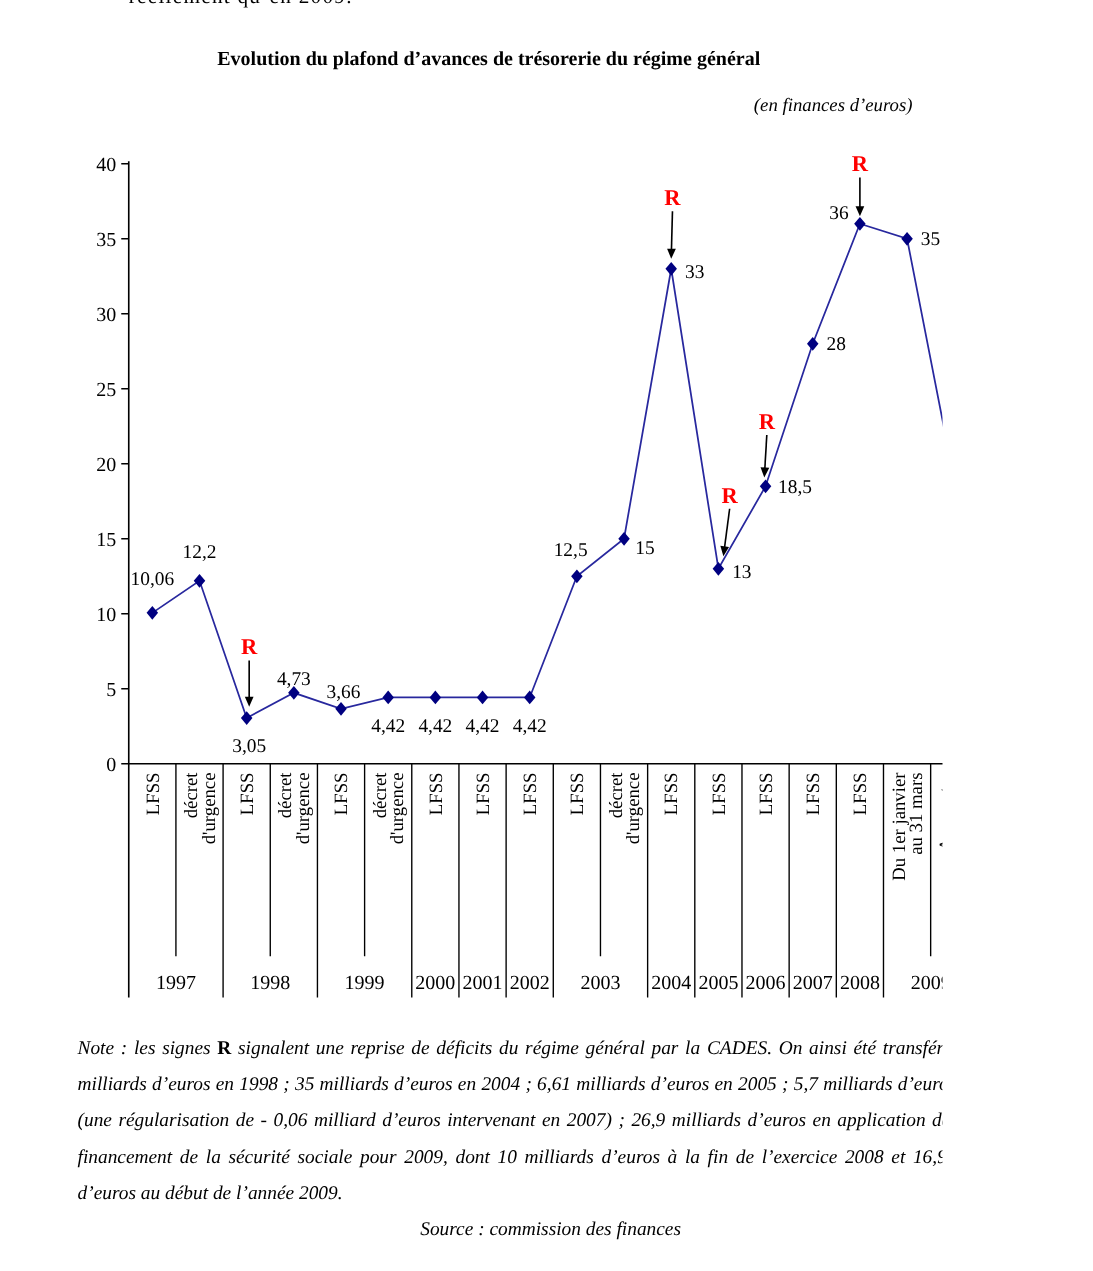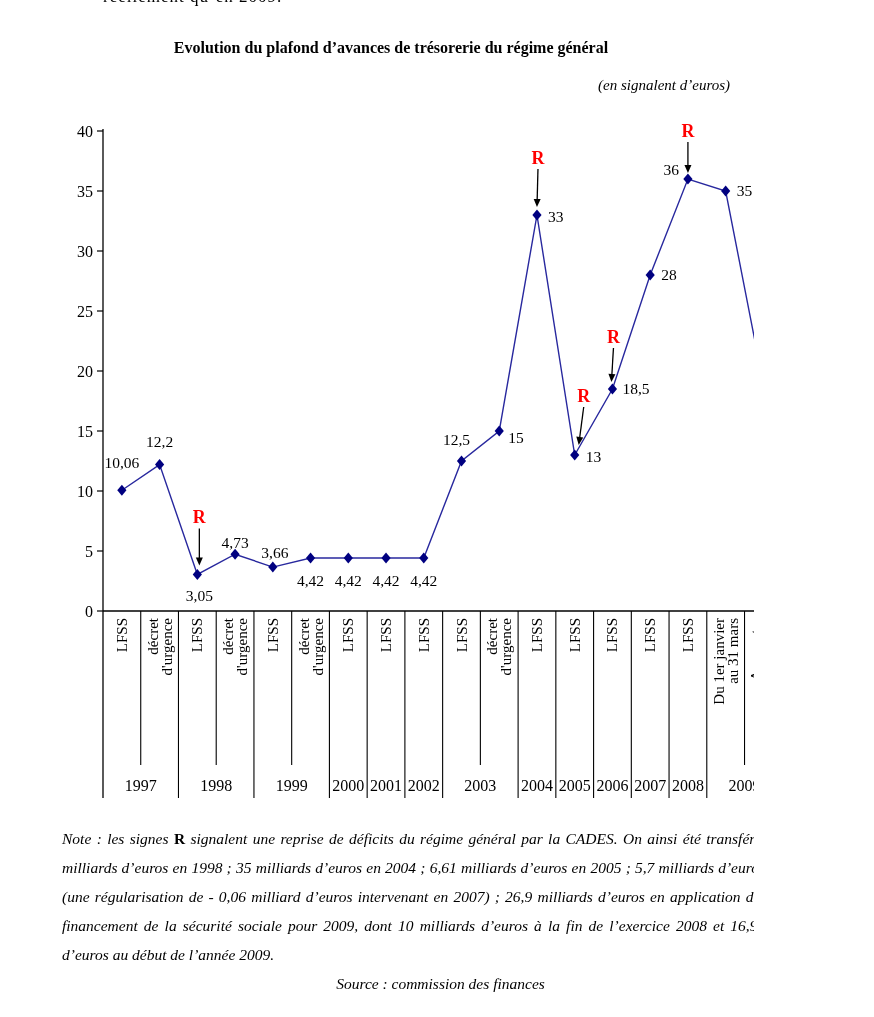--- a/index.html
+++ b/index.html
@@ -31,21 +31,21 @@
 <body>
 
 <div class="page">
 
   <div class="clip-line">
     <span>réellement qu’en 2009.</span>
   </div>
 
   <div class="chart-title">Evolution du plafond d’avances de trésorerie du régime général</div>
 
-  <div class="unit-label">(en signalent d’euros)</div>
+  <div class="unit-label">(en finances d’euros)</div>
 
   <svg id="chart-svg" width="874" height="1017" viewBox="0 0 874 1017">
       <line x1="103" y1="129" x2="103" y2="798" stroke="#000000" stroke-width="1.3"></line>
       <line x1="103" y1="611" x2="820" y2="611" stroke="#000000" stroke-width="1.3"></line>
       <line x1="97" y1="611" x2="103" y2="611" stroke="#000000" stroke-width="1.2"></line>
       <text x="93" y="616.5" text-anchor="end" font-family="&quot;Liberation Serif&quot;,serif" font-size="16" fill="#000">0</text>
       <line x1="97" y1="551" x2="103" y2="551" stroke="#000000" stroke-width="1.2"></line>
       <text x="93" y="556.5" text-anchor="end" font-family="&quot;Liberation Serif&quot;,serif" font-size="16" fill="#000">5</text>
       <line x1="97" y1="491" x2="103" y2="491" stroke="#000000" stroke-width="1.2"></line>
       <text x="93" y="496.5" text-anchor="end" font-family="&quot;Liberation Serif&quot;,serif" font-size="16" fill="#000">10</text>

